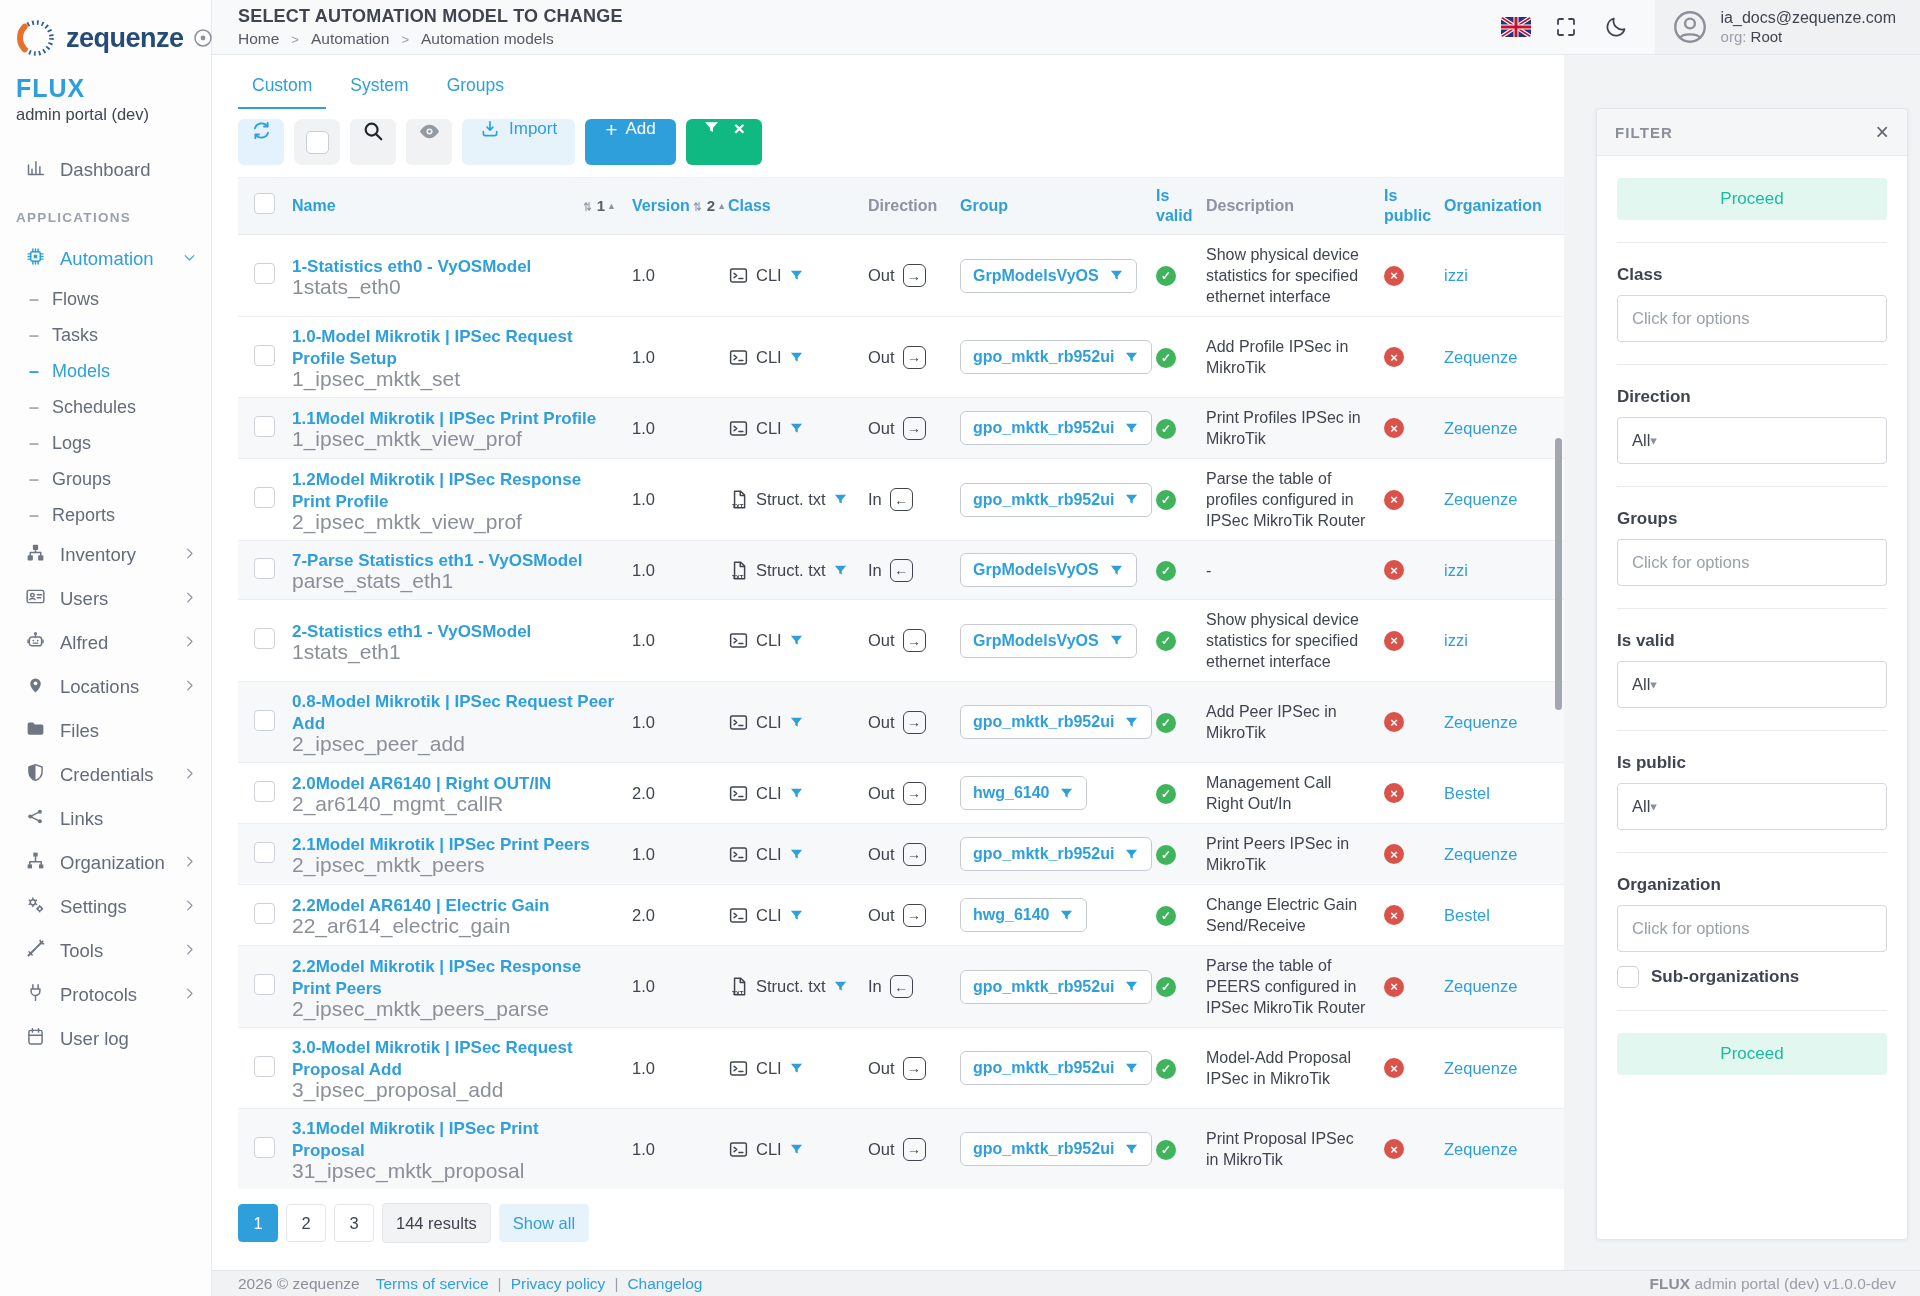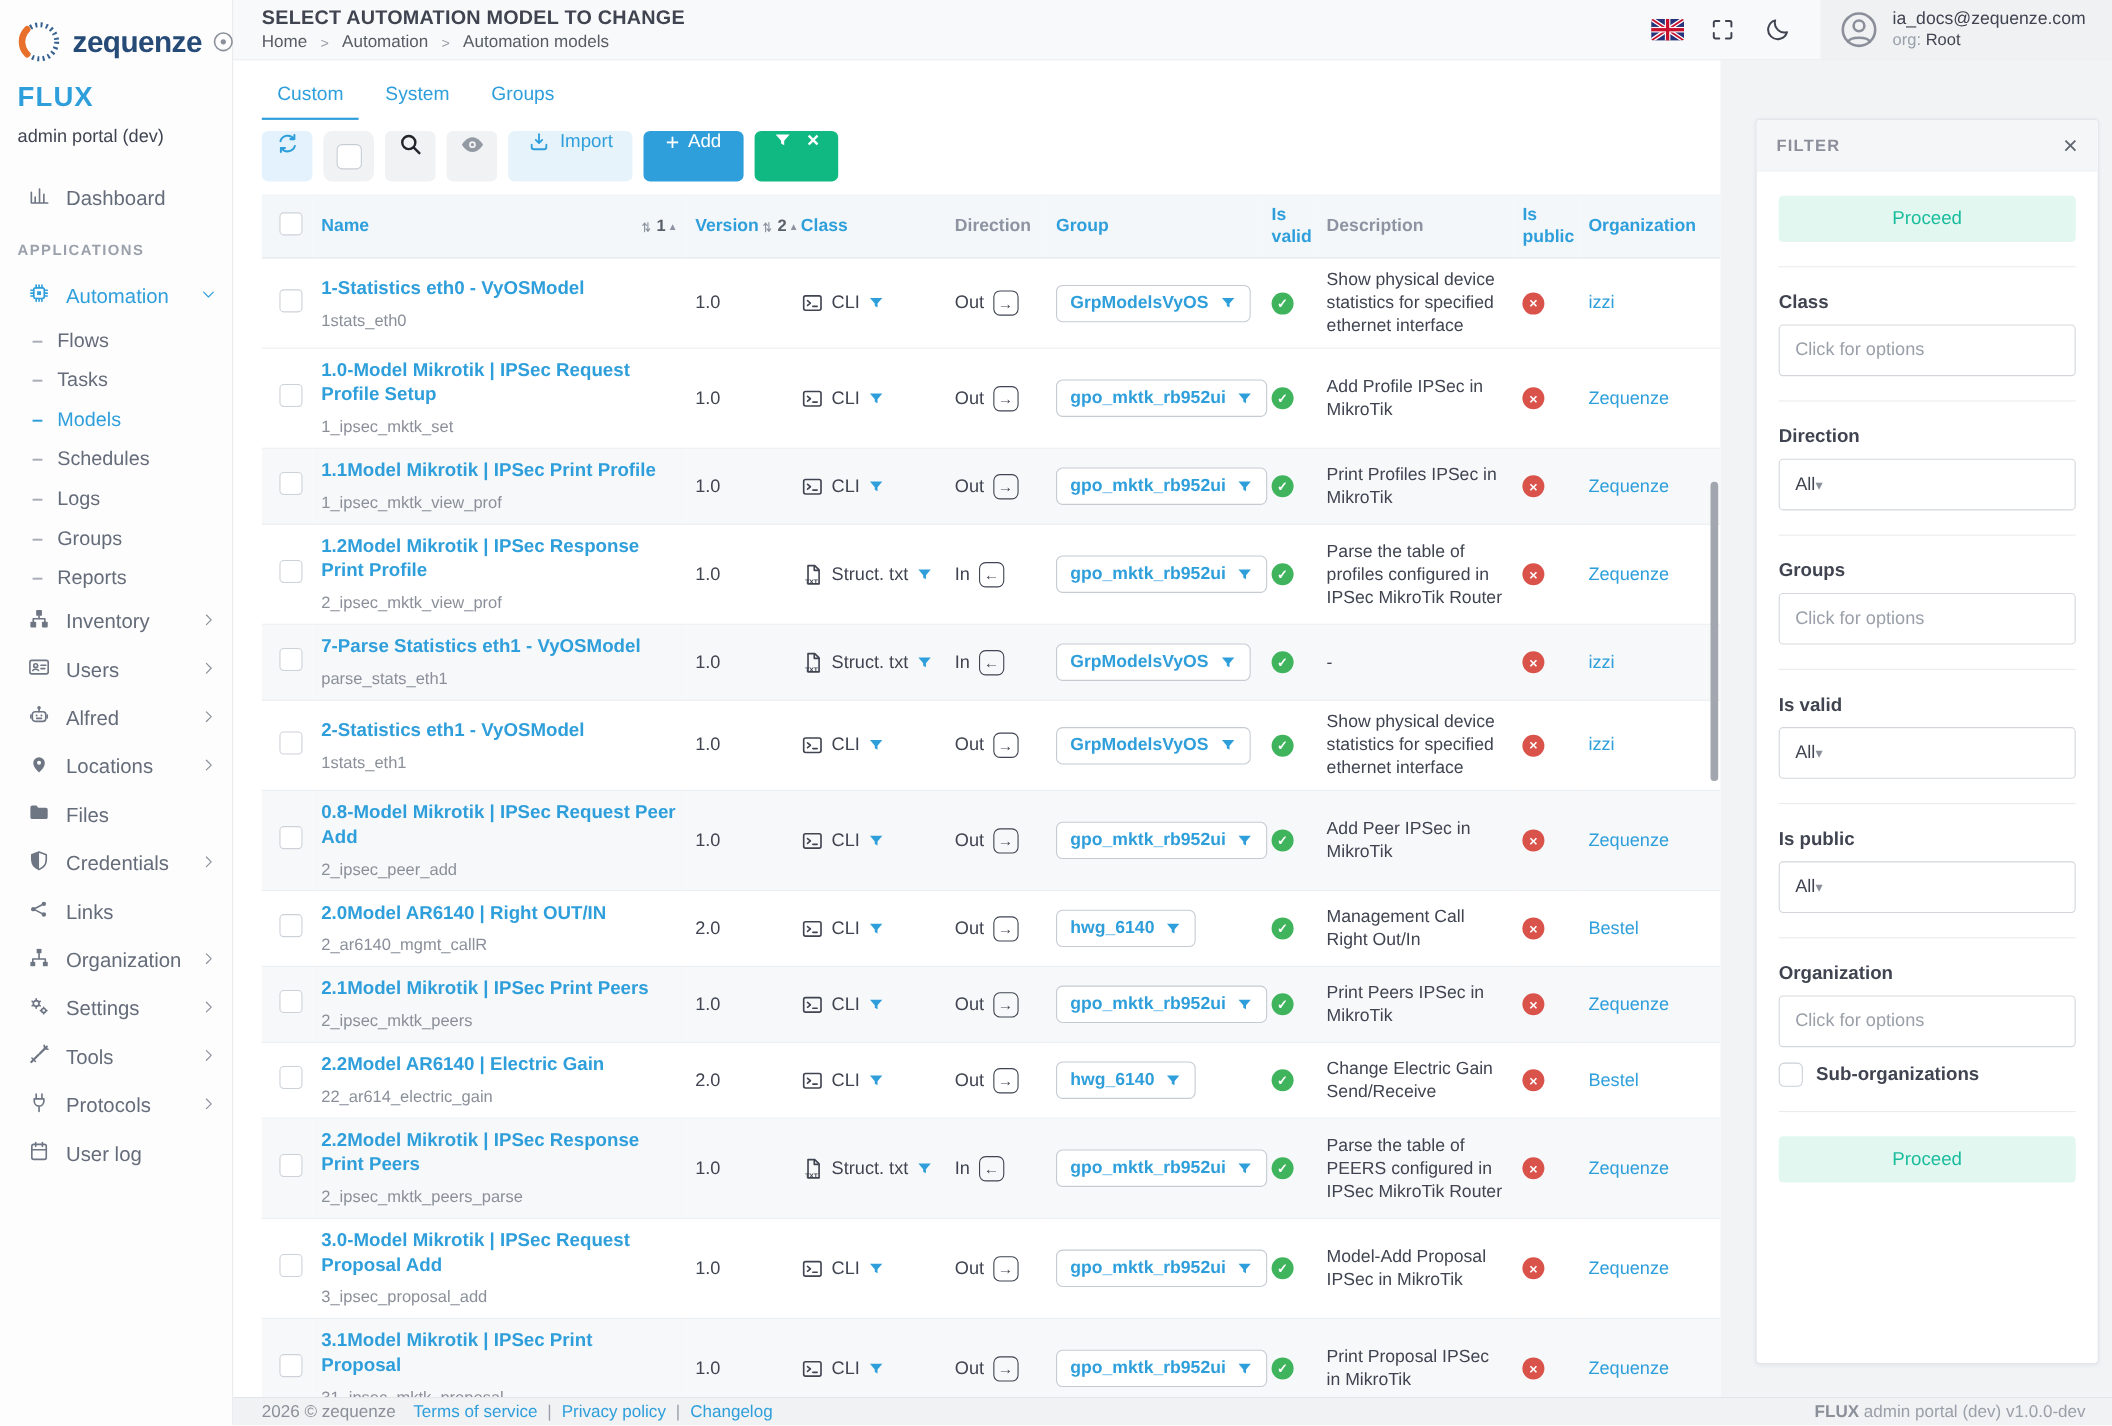--- a/index.html
+++ b/index.html
@@ -6,21 +6,21 @@
   body{width:1920px;height:1296px;font-family:"Liberation Sans",sans-serif;overflow:hidden;background:#fff;color:#3f4450;position:relative}
   .icn{display:inline-flex;align-items:center;justify-content:center}
 
   
   .sidebar{position:absolute;left:0;top:0;width:212px;height:1296px;background:#fdfdfe;border-right:1px solid #e9eaee;box-sizing:border-box;z-index:5}
   .logo-row{display:flex;align-items:center;padding:16px 12px 4px 14px;gap:8px}
   .brand{font-size:27px;font-weight:600;color:#274b77;letter-spacing:-0.5px}
   .collapse{margin-left:auto;color:#8a8f99;cursor:pointer}
   .appblock{padding:10px 16px 10px 16px}
   .flux{color:#2f9fdb;font-size:25px;font-weight:700;letter-spacing:1px}
-  .subapp{font-size:16.5px;color:#3f4450;margin-top:12px}
+  .subapp{font-size:16.5px;color:#3f4450;margin-top:2px}
   .nav{padding-top:14px}
   .nav-item{display:flex;align-items:center;height:44px;padding:0 14px 0 25px;gap:14px;color:#656c79;font-size:18.5px;cursor:pointer}
   .nav-item .nicon{color:#6e7583}
   .nav-item.active{color:#2f9fdb}
   .nav-item.active .nicon{color:#2f9fdb}
   .nav-chev{margin-left:auto;color:#8a8f99}
   .nav-item.active .nav-chev{color:#2f9fdb}
   .nav-sub{display:flex;align-items:center;height:36px;padding-left:29px;gap:13px;color:#656c79;font-size:18px;cursor:pointer}
   .nav-sub .dash{color:#a9aeb7;font-weight:600}
   .nav-sub.active{color:#2f9fdb}
@@ -71,21 +71,21 @@
   .thflex{display:flex;align-items:center;justify-content:space-between}
   .sortw{display:inline-flex;align-items:center;gap:2px;color:#8d93a0}
   .sortnum{font-size:15px;color:#5a6069;font-weight:600}
   .sortdir{font-size:9px;color:#8d93a0}
   tbody td{padding:9px 8px;vertical-align:middle;font-size:16.5px;border-top:1px solid #eceef1}
   tbody tr:first-child td{border-top:none}
   tbody tr:nth-child(odd):not(:first-child) td{background:#f7f8fa}
   .c-cb{padding-left:16px !important}
   .rowcb{display:inline-block;width:19px;height:19px;border:1px solid #cdd2d9;border-radius:4px;background:#fff;cursor:pointer}
   .mname{color:#2f9fdb;font-size:17px;font-weight:600;text-decoration:none;display:block;line-height:22px;cursor:pointer}
-  .mcode{color:#8a8f99;font-size:15px;margin-top:10px;line-height:18px}
+  .mcode{color:#8a8f99;font-size:21px;margin-top:0;line-height:18px}
   .ver{color:#3f4450}
   .classcell{display:flex;align-items:center;gap:7px;color:#3f4450;white-space:nowrap}
   .funnel-blue{color:#2f9fdb}
   .dircell{display:flex;align-items:center;gap:8px}
   .dirbox{width:23px;height:23px;border:1.6px solid #3f4450;border-radius:6px;display:inline-flex;align-items:center;justify-content:center;font-size:14px;box-sizing:border-box}
   .groupbtn{display:inline-flex;align-items:center;gap:10px;border:1px solid #c6cbd2;border-radius:6px;background:#fff;padding:7px 12px;color:#2f9fdb;font-weight:700;font-size:16px;cursor:pointer;font-family:inherit;white-space:nowrap}
   .validbadge,.publicbadge{width:20px;height:20px;border-radius:50%;color:#fff;font-size:12px;display:inline-flex;align-items:center;justify-content:center;font-weight:700}
   .validbadge{background:#3fb45c}
   .publicbadge{background:#d9534a;font-size:13px}
   .desc{font-size:16px;line-height:21px;color:#3f4450}

